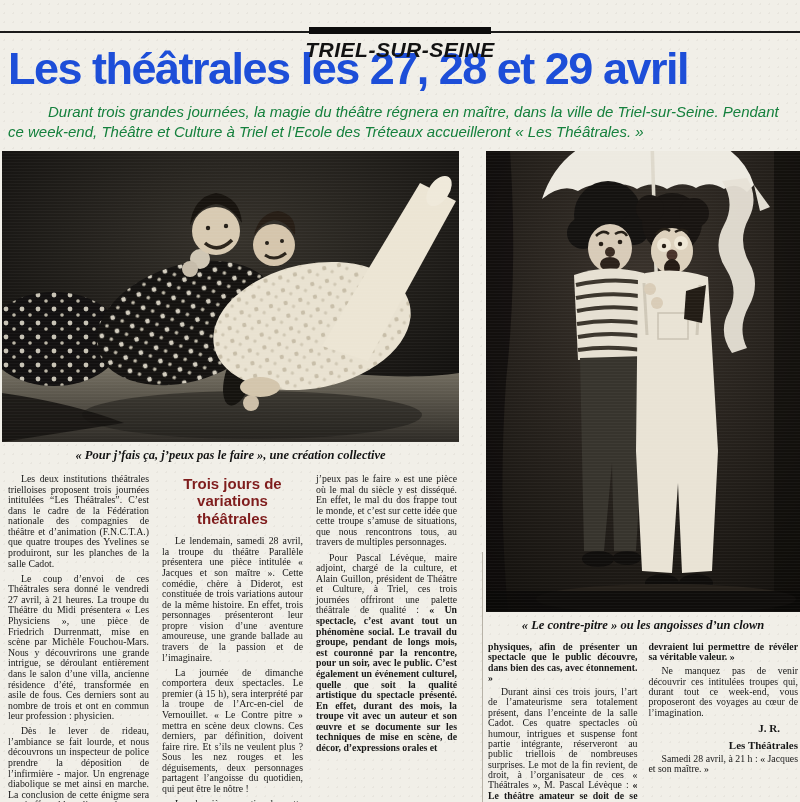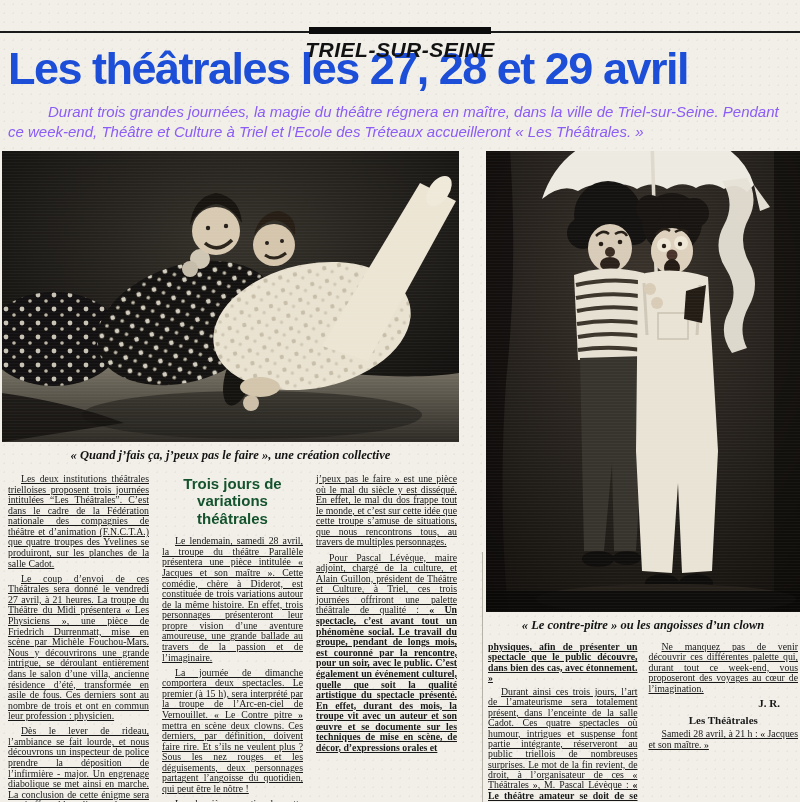--- a/index.html
+++ b/index.html
@@ -21,50 +21,50 @@
   .kicker-rule{position:absolute;left:0;right:0;top:31px;height:2px;background:#1a1a1a;}
   .kicker-bar{position:absolute;left:50%;transform:translateX(-50%);top:27px;width:182px;height:7px;background:#0c0c0c;}
   .headline{
     margin:10px 6px 0 8px;
     font:700 45px/1.02 "Liberation Sans", sans-serif;
     letter-spacing:-1.5px;color:#1d4ed8;white-space:nowrap;
   }
   .lede{
     margin:10px 10px 0 8px;
     font:italic 15px/1.35 "Liberation Sans", sans-serif;
-    color:#8b5cf6;text-indent:40px;
+    color:#15803d;text-indent:40px;
   }
   
   .main{display:flex;gap:27px;margin-top:9px;padding-left:2px;}
   .left-sec{width:457px;flex:none;}
   .right-sec{width:314px;flex:none;}
   .photo{position:relative;background:#0e0d0b;}
   .photo svg{display:block;}
   .photo::after{content:"";position:absolute;inset:0;pointer-events:none;
     background-image:repeating-linear-gradient(0deg, rgba(255,255,255,.035) 0 1px, transparent 1px 3px);}
   .caption{
     font:italic 700 12.5px/1.25 "Liberation Serif", serif;
     text-align:center;color:#141414;margin:6px 4px 8px;
   }
   
   .cols{display:flex;gap:13px;padding:2px 2px 0 6px;
     font-size:9.8px;line-height:1.08;text-align:justify;color:#181818;}
   .right-sec .cols{gap:11px;padding:0 2px;line-height:1.06;}
   .col{flex:1;min-width:0;}
-  .para{margin:0 0 4.5px;text-indent:13px;text-decoration:underline;}
+  .para{margin:0 0 4.5px;text-indent:13px;}
   .para.cont{text-indent:0;}
   .right-sec .para{margin-bottom:3.5px;}
   .col-heading{
     font:700 15px/1.16 "Liberation Sans", sans-serif;
-    text-align:center;margin:1px 4px 9px;color:#14532d;letter-spacing:0;
+    text-align:center;margin:1px 4px 9px;color:#7f1d1d;letter-spacing:0;
   }
   .col-heading.mid{margin-top:10px;}
   b.seg{font-weight:700;}
   .signature{font:700 11px "Liberation Serif", serif;text-align:right;padding-right:18px;margin:3px 0 5px;}
-  .subhead{font:700 11px "Liberation Serif", serif;text-align:center;margin:2px 0 3px;}
+  .subhead{font:700 11px "Liberation Serif", serif;text-align:right;margin:2px 0 3px;}
   .sec-divider{position:absolute;left:482px;top:552px;width:1px;height:250px;background:#b7b2a7;}
 </style>
 </head>
 <body>
 
 <div class="kicker-row">
   <div class="kicker">TRIEL-SUR-SEINE</div>
   <div class="kicker-rule"></div>
   <div class="kicker-bar"></div>
 </div>
@@ -129,21 +129,21 @@
           <circle cx="272" cy="94" r="21" fill="#d5c5ac"></circle>
           <path d="M252,84 Q257,62 276,60 Q295,63 293,84 Q283,69 272,69 Q260,71 252,84 Z" fill="#261d15"></path>
           <circle cx="265" cy="92" r="2" fill="#241f18"></circle>
             <circle cx="280" cy="90" r="2" fill="#241f18"></circle>
           <path d="M263,104 Q273,111 284,102" stroke="#2a231a" stroke-width="3" fill="none"></path>
           <ellipse cx="258" cy="236" rx="20" ry="10" fill="#d3c5ac"></ellipse>
         </g>
         <path d="M0,242 Q70,252 122,272 L0,291 Z" fill="#14120f" opacity="0.85"></path>
       </svg>
     </div>
-    <div class="caption">« Quand j’fais ça, j’peux pas le faire », une création collective</div>
+    <div class="caption">« Pour j’fais ça, j’peux pas le faire », une création collective</div>
 
     <div class="cols">
       <div class="col">
         <p class="para">Les deux institutions théâtrales trielloises proposent trois journées intitulées “Les Théâtrales”. C’est dans le cadre de la Fédération nationale des compagnies de théâtre et d’animation (F.N.C.T.A.) que quatre troupes des Yvelines se produiront, sur les planches de la salle Cadot.</p>
         <p class="para">Le coup d’envoi de ces Théâtrales sera donné le vendredi 27 avril, à 21 heures. La troupe du Théâtre du Midi présentera « Les Physiciens », une pièce de Friedrich Durrenmatt, mise en scène par Michèle Fouchou-Mars. Nous y découvrirons une grande intrigue, se déroulant entièrement dans le salon d’une villa, ancienne résidence d’été, transformée en asile de fous. Ces derniers sont au nombre de trois et ont en commun leur profession : physicien.</p>
         <p class="para">Dès le lever de rideau, l’ambiance se fait lourde, et nous découvrons un inspecteur de police prendre la déposition de l’infirmière - major. Un engrenage diabolique se met ainsi en marche. La conclusion de cette énigme sera aussi effroyable qu’inattendue...</p>
       </div>
       <div class="col">
         <h2 class="col-heading">Trois jours de variations théâtrales</h2>
         <p class="para">Le lendemain, samedi 28 avril, la troupe du théâtre Parallèle présentera une pièce intitulée « Jacques et son maître ». Cette comédie, chère à Diderot, est constituée de trois variations autour de la même histoire. En effet, trois personnages présenteront leur propre vision d’une aventure amoureuse, une grande ballade au travers de la passion et de l’imaginaire.</p>
@@ -226,21 +226,22 @@
       </svg>
     </div>
     <div class="caption">« Le contre-pitre » ou les angoisses d’un clown</div>
 
     <div class="cols">
       <div class="col">
         <p class="para cont"><b class="seg">physiques, afin de présenter un spectacle que le public découvre, dans bien des cas, avec étonnement. »</b></p>
         <p class="para"><span>Durant ainsi ces trois jours, l’art de l’amateurisme sera totalement présent, dans l’enceinte de la salle Cadot. Ces quatre spectacles où humour, intrigues et suspense font partie intégrante, réserveront au public triellois de nombreuses surprises. Le mot de la fin revient, de droit, à l’organisateur de ces « Théâtrales », M. Pascal Lévèque : </span><b class="seg">« Le théâtre amateur se doit de se montrer à son avantage, ces Théâtrales de Triel-sur-Seine</b></p>
       </div>
       <div class="col">
-        <p class="para">Ne manquez pas de venir découvrir ces différentes palette qui, durant tout ce week-end, vous proposeront des voyages au cœur de l’imagination.</p>
+        <p class="para cont"><b class="seg">devraient lui permettre de révéler sa véritable valeur. »</b></p>
+        <p class="para">Ne manquez pas de venir découvrir ces intitulées troupes qui, durant tout ce week-end, vous proposeront des voyages au cœur de l’imagination.</p>
         <div class="signature">J. R.</div>
         <div class="subhead">Les Théâtrales</div>
         <p class="para">Samedi 28 avril, à 21 h : « Jacques et son maître. »</p>
 
       </div>
     </div>
   </div>
 </div>
 
 </body></html>

